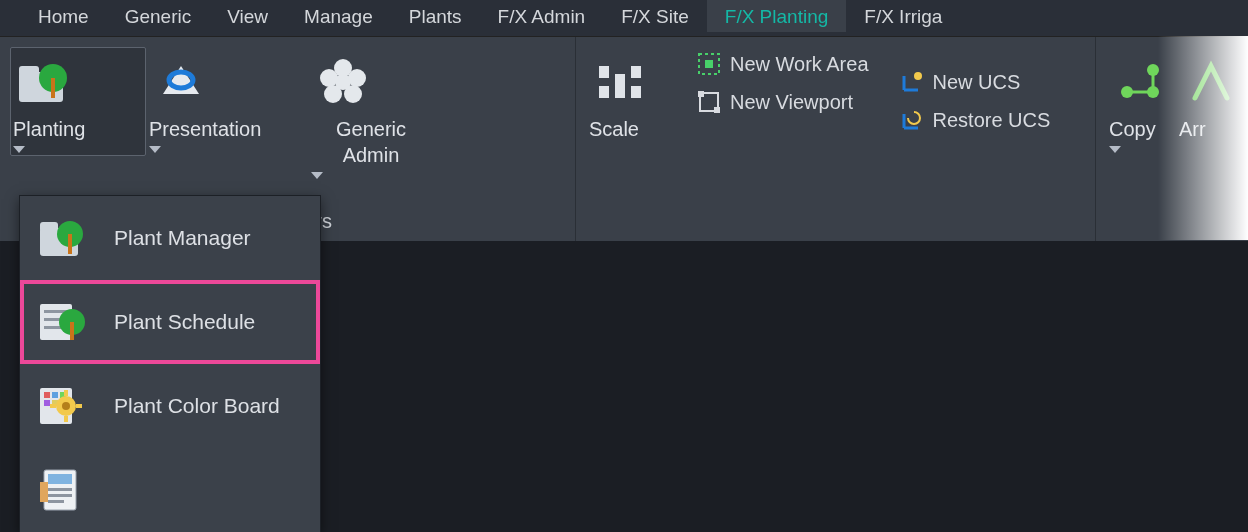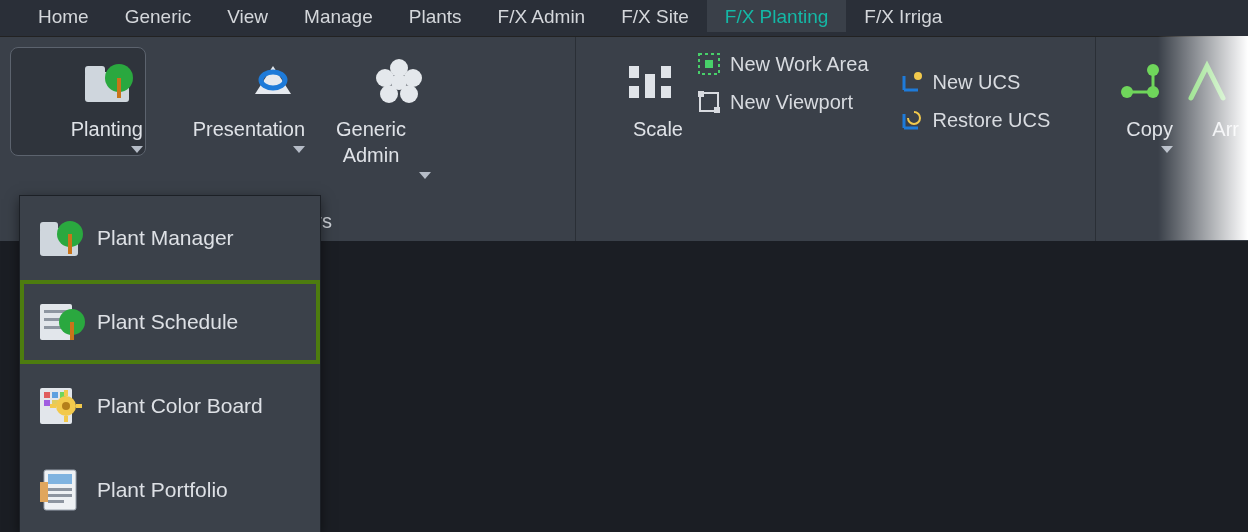--- a/index.html
+++ b/index.html
@@ -3,32 +3,32 @@
 <meta charset="utf-8">
 <style>
   html,body{margin:0;padding:0;width:1248px;height:532px;background:#1b1e24;font-family:"Segoe UI",Arial,sans-serif;color:#d8dbe0;overflow:hidden}
   .tabstrip{display:flex;align-items:flex-start;height:36px;background:#2a2f38;padding:0 20px;font-size:19px;color:#d4d7db}
   .tab{padding:6px 18px 4px;cursor:pointer;white-space:nowrap}
   .tab.active{background:#3a4049;color:#14b8a6}
   .ribbon{display:flex;height:204px;background:#3a4049;border-top:1px solid #222}
   .panel{position:relative;display:flex;flex-direction:column;border-right:1px solid #2a2f36}
   .panel-body{flex:1;display:flex;align-items:flex-start;padding:10px 10px 0}
   .panel-title{text-align:center;font-size:20px;color:#cfd3d9;padding:6px 0 8px}
-  .bigbtn{width:130px;display:flex;flex-direction:column;align-items:flex-end;padding:6px 2px 2px;border:1px solid transparent;border-radius:8px;cursor:pointer}
+  .bigbtn{width:130px;display:flex;flex-direction:column;align-items:flex-start;padding:6px 2px 2px;border:1px solid transparent;border-radius:2px;cursor:pointer}
   .bigbtn .lbl{margin-top:6px;font-size:20px;text-align:center;color:#dfe2e7;line-height:26px}
   .bigbtn .arrow{width:0;height:0;border-left:6px solid transparent;border-right:6px solid transparent;border-top:7px solid #b5bcc7;margin-top:4px}
   .iconbox{width:64px;height:56px;display:flex;align-items:center;justify-content:center}
   .planting-open{background:#2f343c;border-color:#5c636e}
   .txtcol{display:flex;flex-direction:column;gap:8px;margin-left:4px}
   .txtbtn{display:flex;align-items:center;gap:8px;font-size:20px;cursor:pointer;padding:2px 6px;white-space:nowrap}
   .smallic{width:26px;height:26px;display:flex;align-items:center;justify-content:center}
   
   .dropdown{position:absolute;left:19px;top:195px;width:300px;background:#3b414a;border:1px solid #1c2026;box-shadow:0 4px 12px rgba(0,0,0,.5);z-index:10}
-  .dd-item{display:flex;align-items:center;gap:11px;padding:14px 14px;font-size:21px;color:#dde0e5;cursor:pointer;border:4px solid transparent}
-  .dd-item.hl{border:4px solid #4d7c0f}
+  .dd-item{display:flex;align-items:center;gap:28px;padding:14px 14px;font-size:21px;color:#dde0e5;cursor:pointer;border:4px solid transparent}
+  .dd-item.hl{border:4px solid #ec4899}
   .dd-ic{width:48px;height:48px;display:flex;align-items:center;justify-content:center;position:relative}
   
   .fade-right{position:absolute;top:36px;right:0;width:90px;height:204px;pointer-events:none;background:linear-gradient(to right,rgba(58,64,73,0),#ffffff)}
 </style>
 </head>
 <body>
 
 <div class="tabstrip">
   <div class="tab">Home</div>
   <div class="tab">Generic</div>
@@ -235,15 +235,14 @@
     <div class="dd-ic">
       <svg width="48" height="44" viewBox="0 0 48 44">
         <rect x="6" y="2" width="32" height="40" rx="2" fill="#eef1f4" stroke="#9aa2ad"></rect>
         <rect x="10" y="6" width="24" height="10" fill="#7fb3e0"></rect>
         <rect x="10" y="20" width="24" height="3" fill="#8d95a0"></rect>
         <rect x="10" y="26" width="24" height="3" fill="#8d95a0"></rect>
         <rect x="10" y="32" width="16" height="3" fill="#8d95a0"></rect>
         <rect x="2" y="14" width="8" height="20" fill="#e0a65d"></rect>
       </svg>
     </div>
-    <span>Plant Portfolio</span>
   </div>
 </div>
 
 </body></html>

